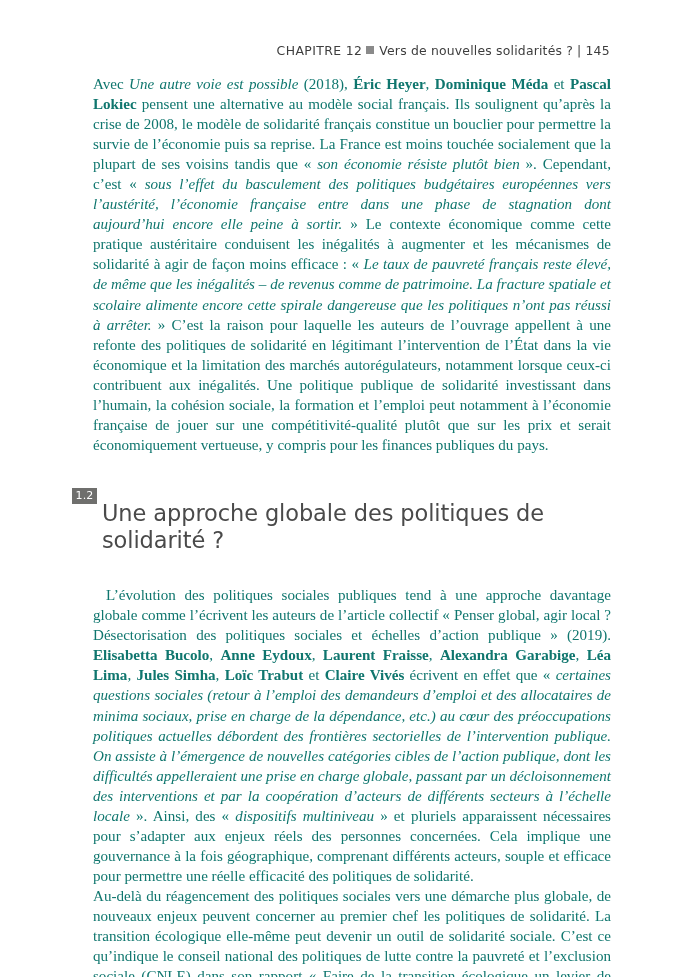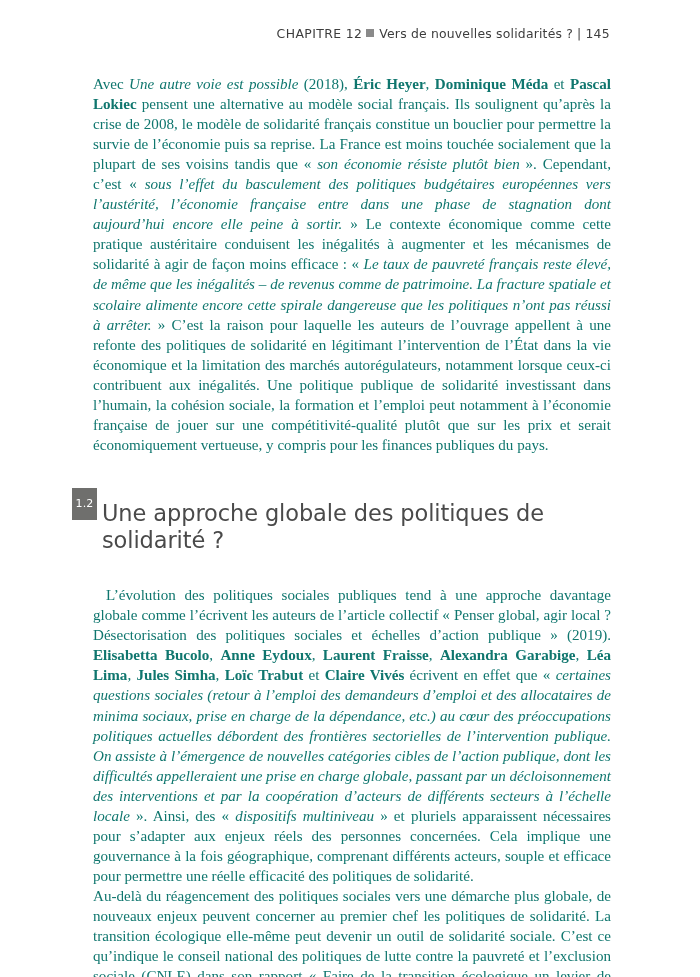--- a/index.html
+++ b/index.html
@@ -13,21 +13,21 @@
     height: 977px;
     background: #ffffff;
     overflow: hidden;
     font-family: "Liberation Serif", "DejaVu Serif", serif;
     color: #1a1a1a;
   }
 
   
   .running-head {
     position: absolute;
-    top: 26px;
+    top: 43px;
     left: 93px;
     right: 90px;
     text-align: right;
     font-family: "DejaVu Sans", "Liberation Sans", sans-serif;
     font-size: 12.4px;
     font-weight: 400;
     color: #3d3d3d;
     letter-spacing: 0.2px;
     white-space: nowrap;
   }
@@ -81,21 +81,21 @@
   .section-head {
     display: flex;
     align-items: flex-start;
     margin-top: 26px;
     margin-bottom: 12px;
     margin-left: -21px;
   }
   .sec-num {
     flex: 0 0 auto;
     width: 25px;
-    height: 32px;
+    height: 16px;
     background: #6f6f6d;
     color: #ffffff;
     font-family: "DejaVu Sans", "Liberation Sans", sans-serif;
     font-size: 11px;
     font-weight: 400;
     display: flex;
     align-items: center;
     justify-content: center;
     margin-top: 7px;
     letter-spacing: 0.2px;

